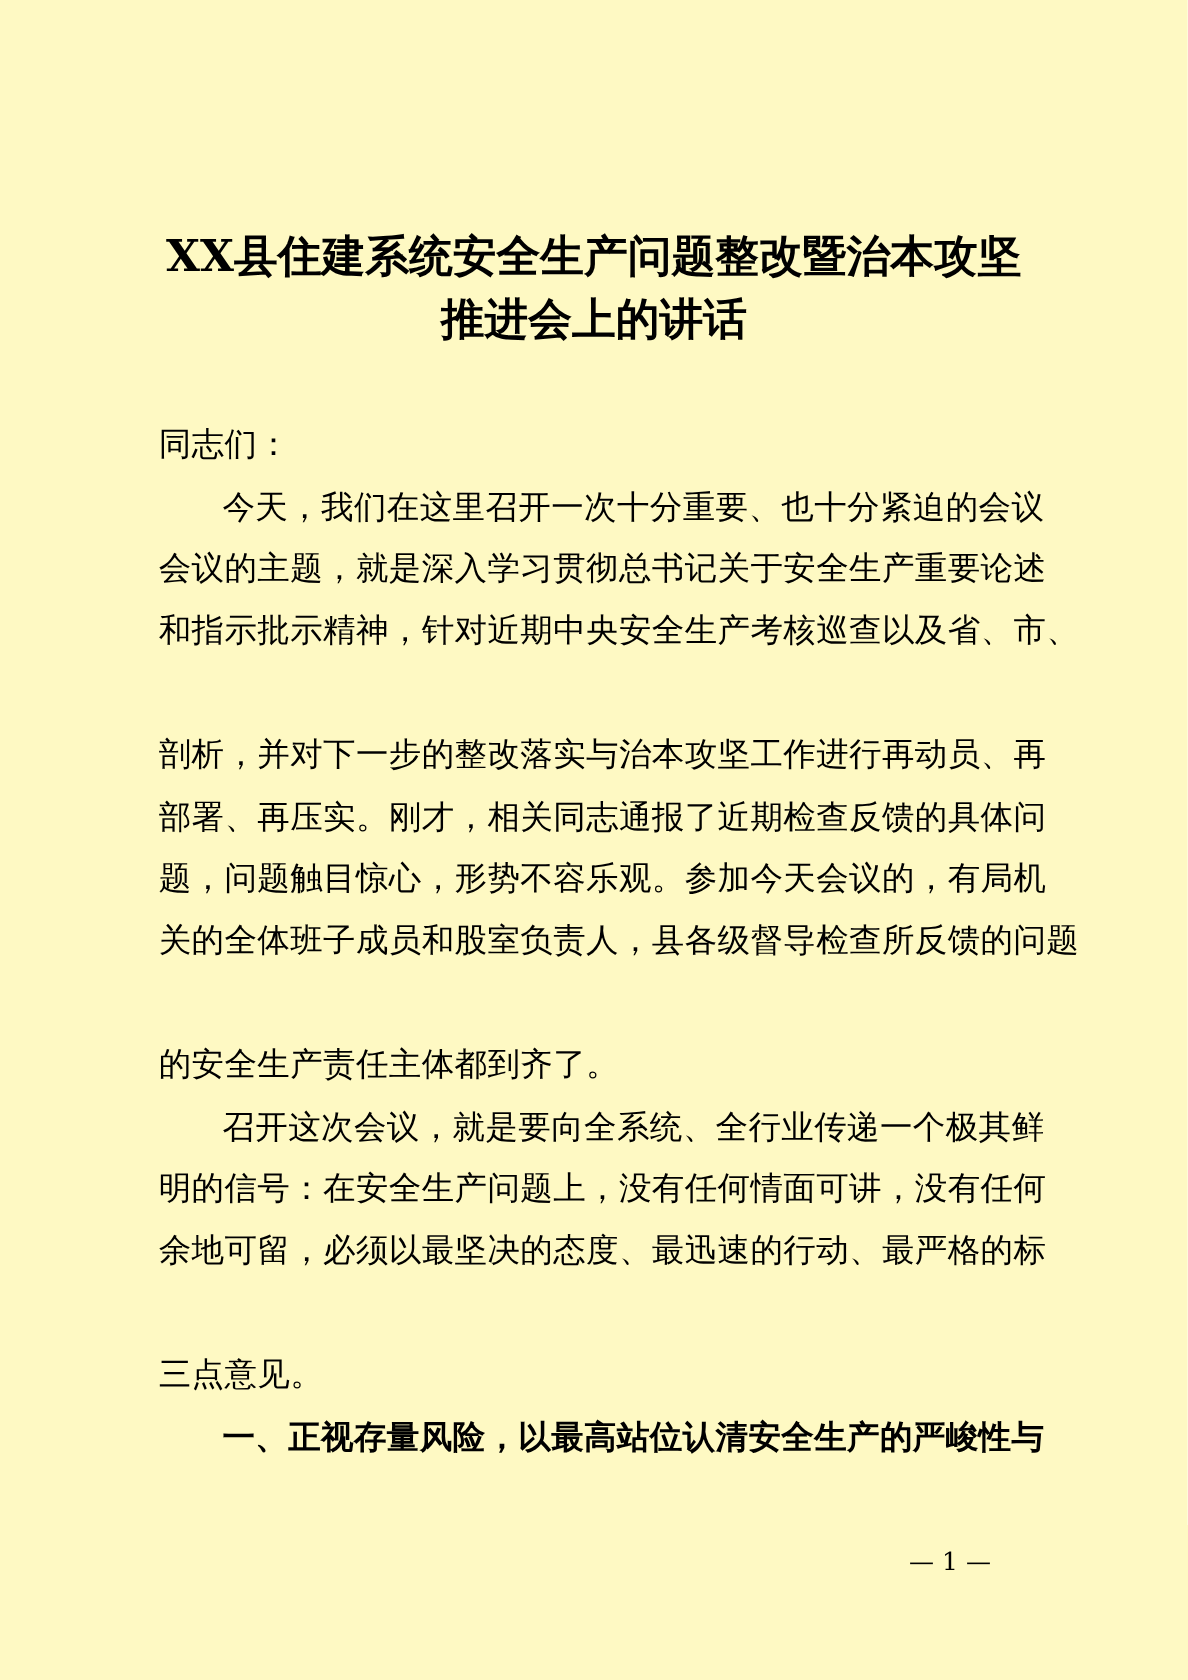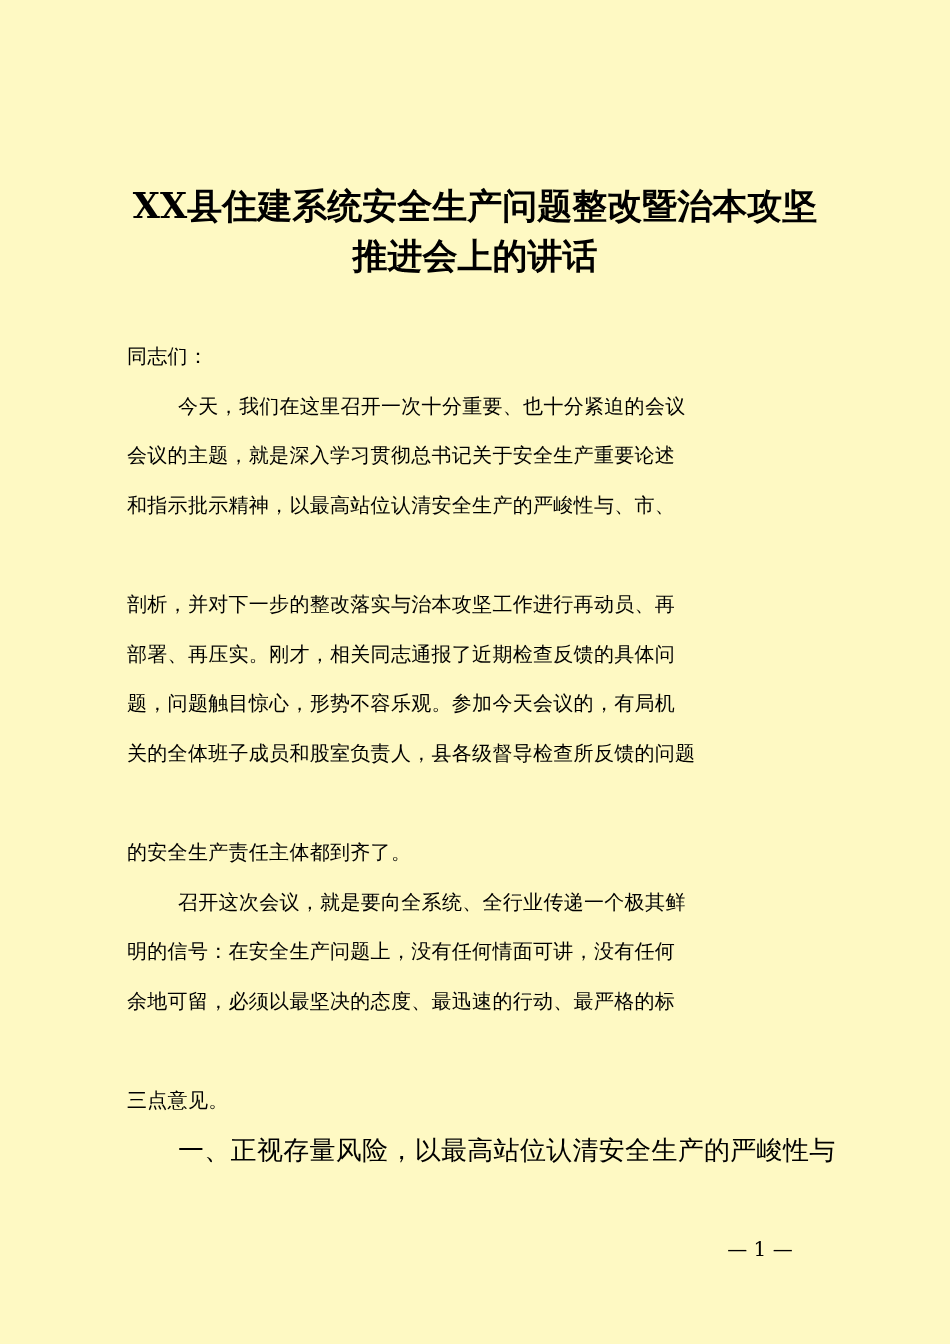--- a/index.html
+++ b/index.html
@@ -34,32 +34,32 @@
     font-size: 35px;
     line-height: 44px;
     letter-spacing: 0px;
     white-space: nowrap;
   }
   .title.l1 { top: 184px; }
   .title.l2 { top: 234px; }
   .line {
     position: absolute;
     left: 127px;
-    font-size: 20px;
+    font-size: 26px;
     line-height: 34px;
     white-space: nowrap;
     letter-spacing: 0.3px;
   }
   .line.indent { left: 178px; }
   .heading {
     position: absolute;
     left: 178px;
     font-size: 26px;
     line-height: 34px;
-    font-weight: normal;
+    font-weight: bold;
     white-space: nowrap;
     letter-spacing: 0.3px;
   }
   .page-number {
     position: absolute;
     left: 720px;
     top: 1236px;
     width: 80px;
     text-align: center;
     font-family: "DejaVu Serif", "Liberation Serif", serif;
@@ -73,21 +73,21 @@
 
 <div class="page">
 
   <div class="title l1">XX县住建系统安全生产问题整改暨治本攻坚</div>
   <div class="title l2">推进会上的讲话</div>
 
   <div class="line" style="top:339px">同志们：</div>
 
   <div class="line indent" style="top:389px">今天，我们在这里召开一次十分重要、也十分紧迫的会议</div>
   <div class="line" style="top:438px">会议的主题，就是深入学习贯彻总书记关于安全生产重要论述</div>
-  <div class="line" style="top:488px">和指示批示精神，以最高站位认清安全生产的严峻性与、市、</div>
+  <div class="line" style="top:488px">和指示批示精神，针对近期中央安全生产考核巡查以及省、市、</div>
   <div class="line" style="top:587px">剖析，并对下一步的整改落实与治本攻坚工作进行再动员、再</div>
   <div class="line" style="top:637px">部署、再压实。刚才，相关同志通报了近期检查反馈的具体问</div>
   <div class="line" style="top:686px">题，问题触目惊心，形势不容乐观。参加今天会议的，有局机</div>
   <div class="line" style="top:736px">关的全体班子成员和股室负责人，县各级督导检查所反馈的问题</div>
   <div class="line" style="top:835px">的安全生产责任主体都到齐了。</div>
 
   <div class="line indent" style="top:885px">召开这次会议，就是要向全系统、全行业传递一个极其鲜</div>
   <div class="line" style="top:934px">明的信号：在安全生产问题上，没有任何情面可讲，没有任何</div>
   <div class="line" style="top:984px">余地可留，必须以最坚决的态度、最迅速的行动、最严格的标</div>
   <div class="line" style="top:1083px">三点意见。</div>

